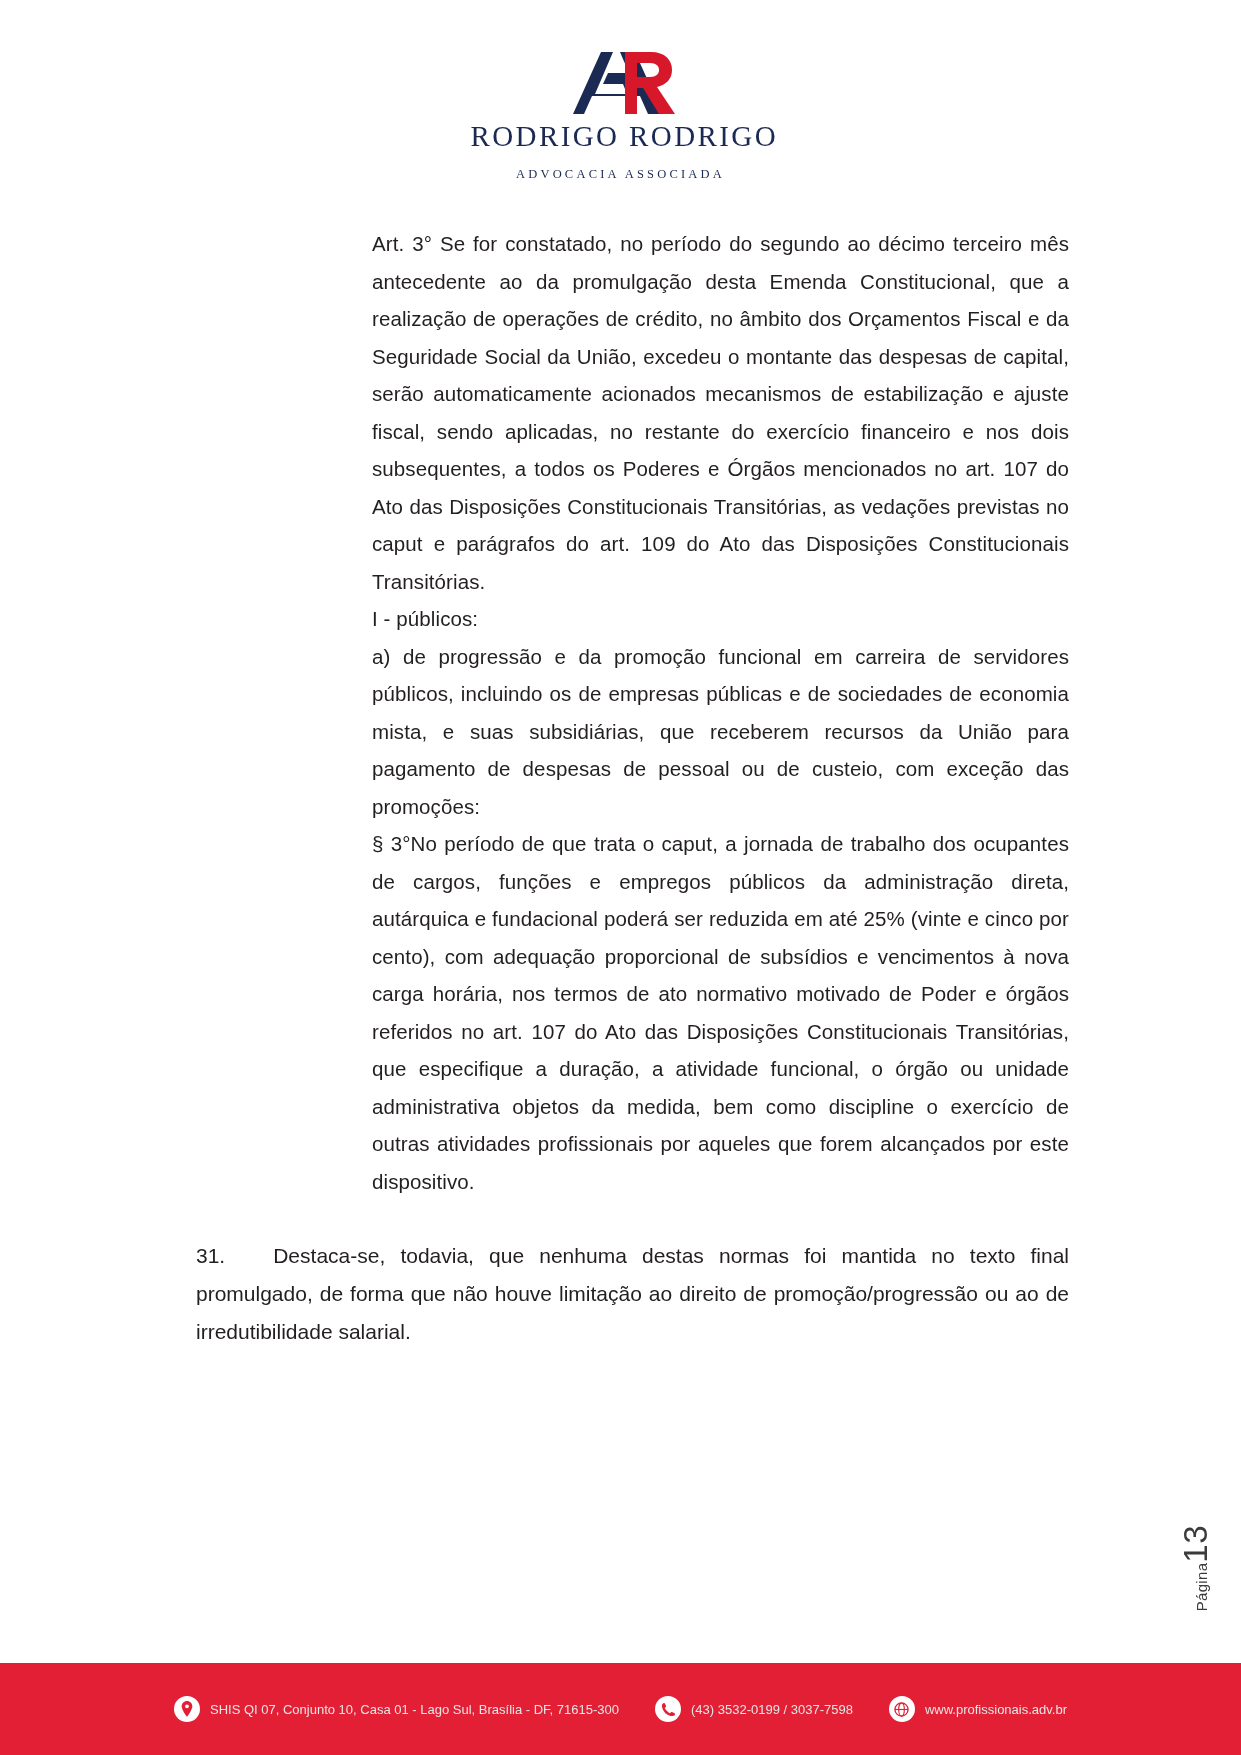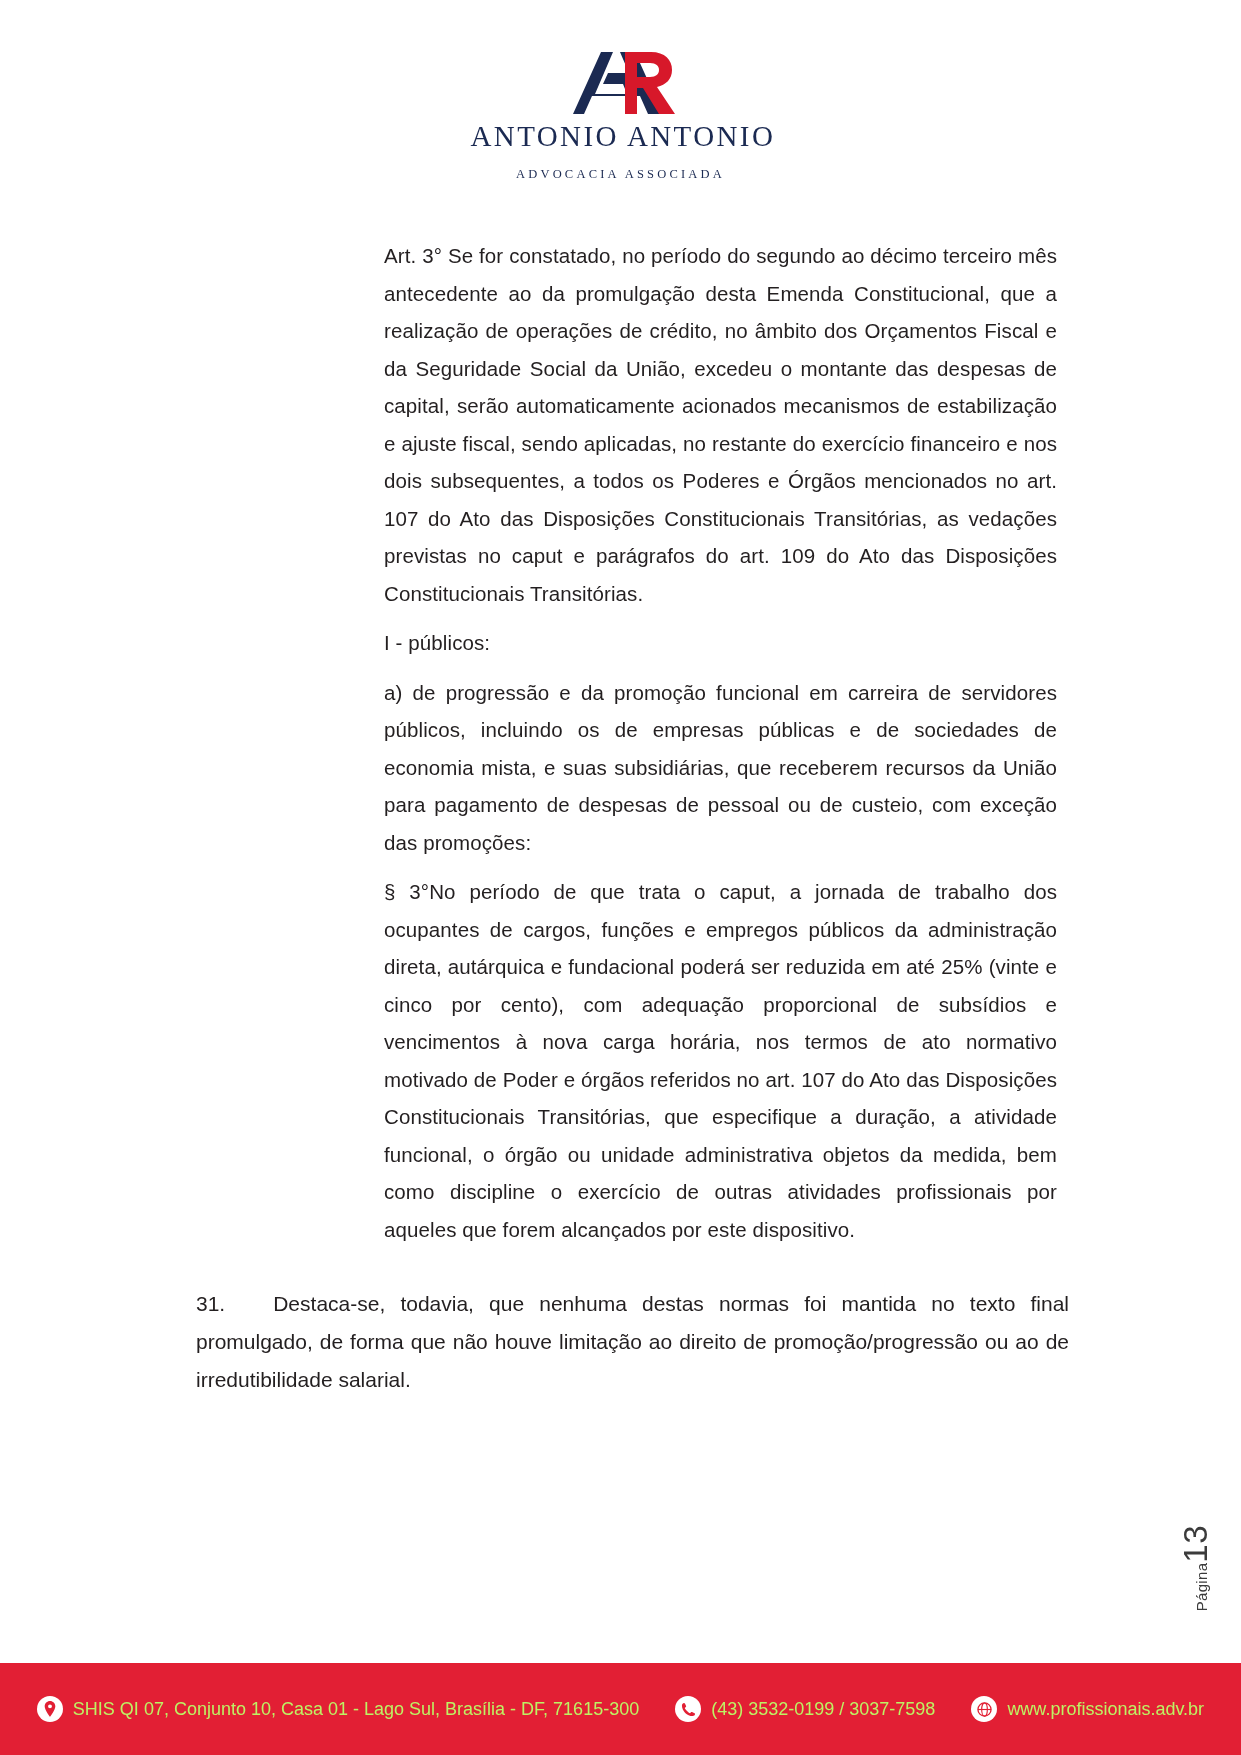--- a/index.html
+++ b/index.html
@@ -52,21 +52,21 @@
     position: absolute;
     top: 225px;
     left: 0;
     width: 1241px;
     padding: 0 172px 0 172px;
   }
   .quote-block {
     padding-left: 200px;
   }
   .quote-block p {
-    margin: 12px;
+    margin: 0;
     font-size: 20.5px;
     line-height: 37.5px;
     text-align: justify;
     text-justify: inter-word;
     color: #231f20;
     letter-spacing: 0.1px;
   }
   .main-para {
     margin-top: 37px;
     font-size: 21px;
@@ -106,22 +106,22 @@
     height: 92px;
     background: #e21f34;
     display: flex;
     align-items: center;
     justify-content: center;
     gap: 0;
   }
   .footer-item {
     display: flex;
     align-items: center;
-    color: #bef264;
-    font-size: 18px;
+    color: #e5e5e5;
+    font-size: 13px;
     white-space: nowrap;
   }
   .footer-item + .footer-item { margin-left: 36px; }
   .f-icon {
     width: 26px;
     height: 26px;
     border-radius: 50%;
     background: #ffffff;
     color: #e21f34;
     display: inline-flex;
@@ -134,21 +134,21 @@
 </style>
 </head>
 <body>
 
 <div class="letterhead">
   <div class="logo-block">
     <svg class="logo-mark" width="112" height="72" viewBox="0 0 112 72" aria-hidden="true">
       <path d="M8 68 L36 6 L48 6 L30 48 L62 48 L58 38 L38 38 L43 27 L64 27 L55 6 L70 6 L98 68 L83 68 L75 50 L27 50 L19 68 Z" fill="#1b2a52"></path>
       <path d="M60 6 L86 6 C100 6 107 14 107 24 C107 33 101 39 92 41 L110 68 L94 68 L78 42 L72 42 L72 31 L85 31 C91 31 94 28 94 24 C94 20 91 17 85 17 L72 17 L72 68 L60 68 Z" fill="#d7182a"></path>
     </svg>
-    <div class="logo-name">ANTONIO ANTONIO</div>
+    <div class="logo-name">RODRIGO RODRIGO</div>
     <div class="logo-sub">ADVOCACIA ASSOCIADA</div>
   </div>
 </div>
 
 <div class="page-body">
 
   <div class="quote-block">
     <p>Art. 3° Se for constatado, no período do segundo ao décimo terceiro mês antecedente ao da promulgação desta Emenda Constitucional, que a realização de operações de crédito, no âmbito dos Orçamentos Fiscal e da Seguridade Social da União, excedeu o montante das despesas de capital, serão automaticamente acionados mecanismos de estabilização e ajuste fiscal, sendo aplicadas, no restante do exercício financeiro e nos dois subsequentes, a todos os Poderes e Órgãos mencionados no art. 107 do Ato das Disposições Constitucionais Transitórias, as vedações previstas no caput e parágrafos do art. 109 do Ato das Disposições Constitucionais Transitórias.</p>
     <p>I - públicos:</p>
     <p>a) de progressão e da promoção funcional em carreira de servidores públicos, incluindo os de empresas públicas e de sociedades de economia mista, e suas subsidiárias, que receberem recursos da União para pagamento de despesas de pessoal ou de custeio, com exceção das promoções:</p>

